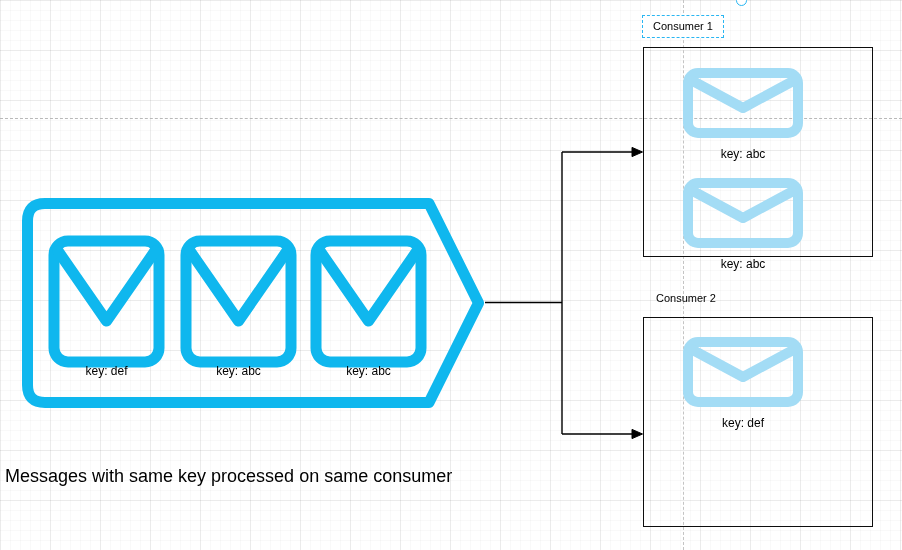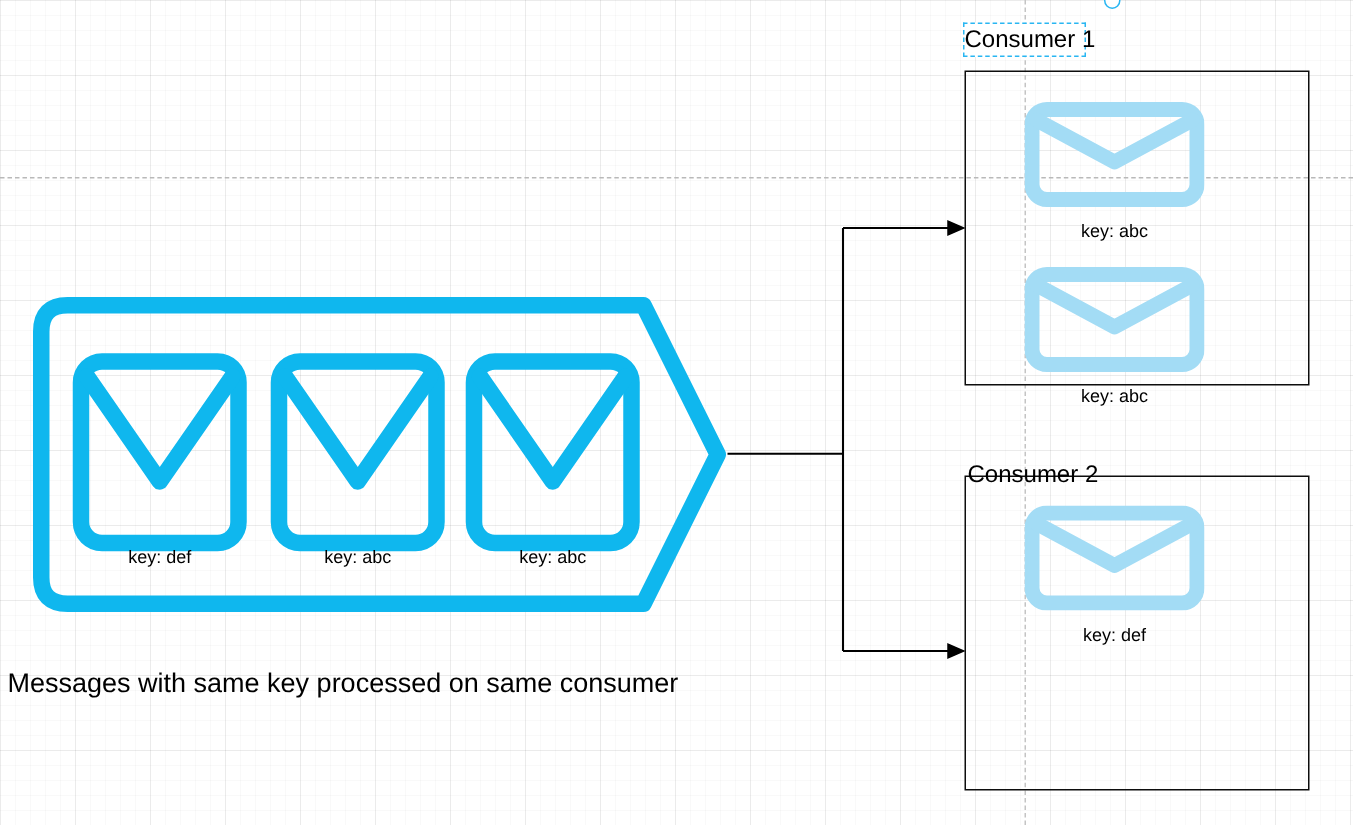--- a/index.html
+++ b/index.html
@@ -41,36 +41,36 @@
   .env-c2a { left: 683px; top: 337px; }
 
   .consumer-box {
     position: absolute; left: 643px; width: 230px; height: 210px;
     border: 1.5px solid #0d0d0d; background: transparent; box-sizing: border-box;
   }
   .consumer-1 { top: 47px; }
   .consumer-2 { top: 317px; }
 
   .consumer-label {
-    position: absolute; color: #000; font-size: 16px; line-height: 15px;
-    display: flex; align-items: center; white-space: nowrap;
+    position: absolute; color: #000; font-size: 11px; line-height: 15px;
+    display: flex; align-items: center; justify-content: center; white-space: nowrap;
   }
   .consumer-1-label {
     left: 642px; top: 15px; width: 82px; height: 23px;
     border: 1px dashed #29b6f2; background: #ffffff; box-sizing: border-box;
   }
-  .consumer-2-label { left: 645px; top: 308px; width: 82px; height: 16px; }
+  .consumer-2-label { left: 645px; top: 290px; width: 82px; height: 16px; }
 
   .rotation-handle {
     position: absolute; left: 736px; top: -5px; width: 9px; height: 9px;
     border: 1.5px solid #29b6f2; border-radius: 50%; background: #ffffff; box-sizing: content-box;
   }
 
   .caption {
-    position: absolute; left: 5px; top: 443px;
+    position: absolute; left: 5px; top: 464px;
     color: #000; font-size: 18px; line-height: 24px; white-space: nowrap;
   }
 </style>
 </head>
 <body>
 
 <div class="canvas">
 
   <div class="guide-h"></div>
   <div class="guide-v"></div>

